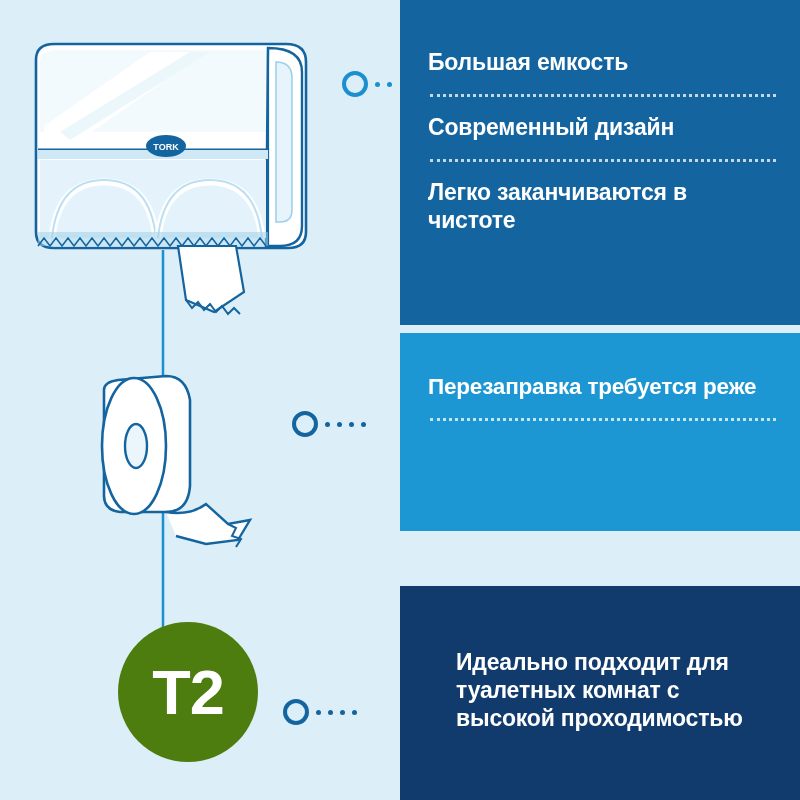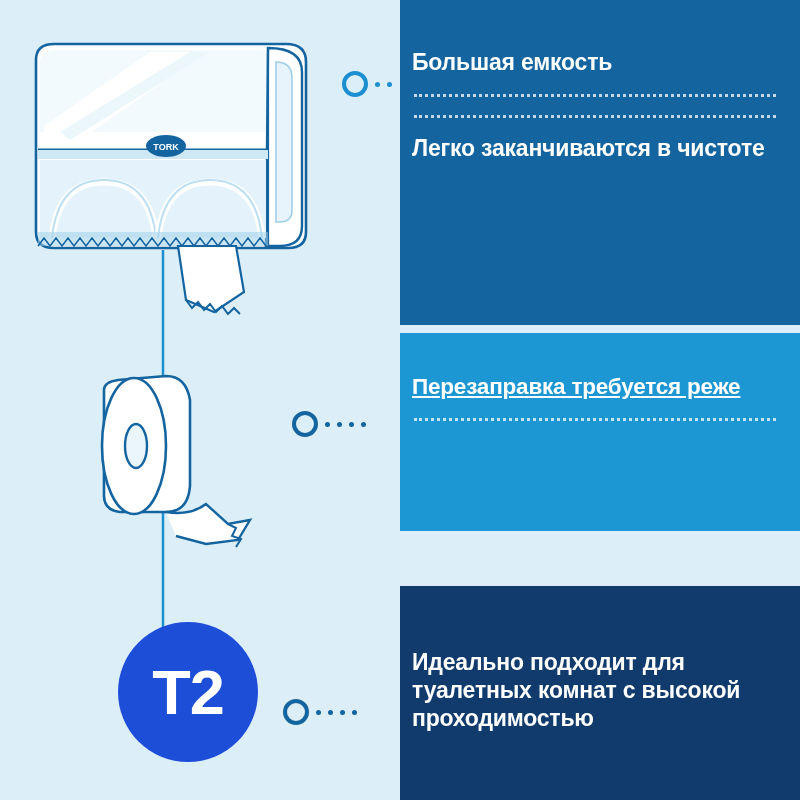--- a/index.html
+++ b/index.html
@@ -20,33 +20,32 @@
     background: #dceef8;
     overflow: hidden;
   }
 
   
   .panel {
     position: absolute;
     left: 400px;
     width: 400px;
     box-sizing: border-box;
-    padding: 26px 22px 26px 12px;
+    padding: 26px 22px 26px 28px;
     color: #ffffff;
   }
   #panel-1 {
     top: 0;
     height: 325px;
     background: #1464a0;
   }
   #panel-2 {
     top: 333px;
     height: 198px;
     background: #1c97d4;
-    text-decoration: underline;
   }
   #panel-3 {
     top: 586px;
     height: 214px;
     background: #123b6d;
   }
   .panel-feature {
     font-size: 23px;
     font-weight: bold;
     line-height: 1.22;
@@ -55,21 +54,21 @@
   #panel-1 .panel-feature { font-size: 23px; }
   #panel-2 .panel-feature { font-size: 22.5px; }
   #panel-3 .panel-feature { font-size: 23px; }
   .dotline {
     height: 0;
     border-top: 3px dotted rgba(255,255,255,0.75);
     margin: 18px 2px 16px 2px;
   }
   #panel-1 .panel-feature:nth-of-type(1) { margin-top: 22px; }
   #panel-2 .panel-feature:nth-of-type(1) { margin-top: 14px; }
-  #panel-3 .panel-feature:nth-of-type(1) { margin-top: 36px; }
+  #panel-3 .panel-feature:nth-of-type(1) { margin-top: 36px; margin-left: 28px; }
 
   
   .connector {
     position: absolute;
     display: flex;
     align-items: center;
   }
   .conn-circle {
     width: 26px;
     height: 26px;
@@ -106,21 +105,21 @@
   }
 
   
   #t2-badge {
     position: absolute;
     left: 118px;
     top: 622px;
     width: 140px;
     height: 140px;
     border-radius: 50%;
-    background: #1d4ed8;
+    background: #4d7c0f;
     color: #ffffff;
     display: flex;
     align-items: center;
     justify-content: center;
     font-size: 63px;
     font-weight: bold;
     letter-spacing: -1px;
   }
 </style>
 </head>
@@ -205,20 +204,21 @@
         <i></i>
         <i></i>
         <i></i>
         <i></i>
       </div>
   </div>
 
   <div class="panel" id="panel-1">
     <div class="panel-feature">Большая емкость</div>
     <div class="dotline"></div>
+    <div class="panel-feature">Современный дизайн</div>
     <div class="dotline"></div>
     <div class="panel-feature">Легко заканчиваются в чистоте</div>
   </div>
 
   <div class="panel" id="panel-2">
     <div class="panel-feature">Перезаправка требуется реже</div>
     <div class="dotline"></div>
   </div>
 
   <div class="panel" id="panel-3">

